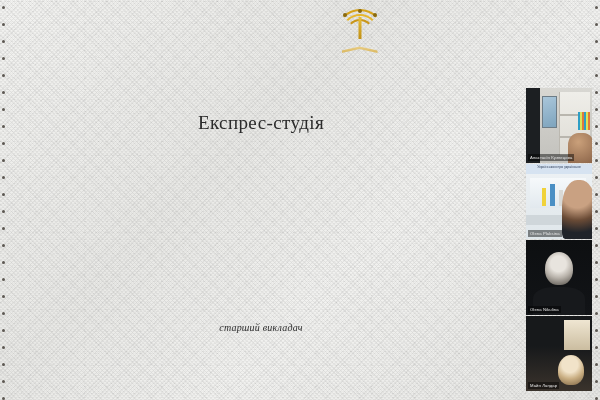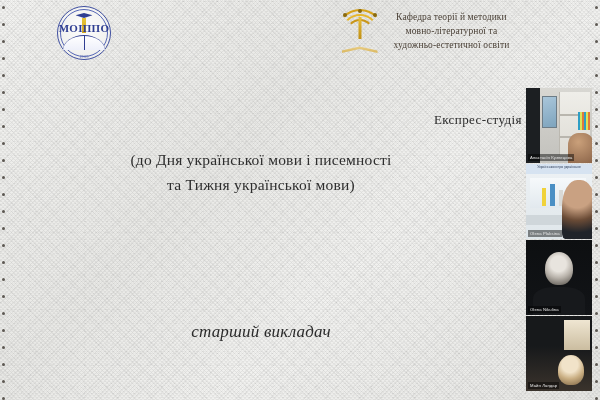--- a/index.html
+++ b/index.html
@@ -72,35 +72,35 @@
   .gold .stem{position:absolute;left:50%;top:10px;transform:translateX(-50%);
     width:3px;height:22px;background:linear-gradient(#e8c03a,#c08f14);}
   .gold .dot{position:absolute;width:4px;height:4px;border-radius:50%;background:#8a6a10;top:6px;}
   .gold .d1{left:9px;} .gold .d2{left:24px;top:2px;} .gold .d3{left:39px;}
   .gold .bk{position:absolute;left:8px;right:8px;bottom:6px;height:10px;
     background:linear-gradient(#f3dca0,#d9b65c);
     clip-path:polygon(0 100%,50% 60%,100% 100%,100% 75%,50% 35%,0 75%);}
 
   
   .centerwrap{position:absolute;left:0;right:78px;top:112px;text-align:center;}
-  .line1{font-family:"Liberation Serif",serif;font-size:13px;color:#2b2b2b;
-    letter-spacing:.4px;margin-bottom:20px;text-align:right;}
+  .line1{font-family:"Liberation Serif",serif;font-size:19px;color:#2b2b2b;
+    letter-spacing:.4px;margin-bottom:6px;}
   .line2{font-family:"Liberation Serif",serif;font-size:25px;letter-spacing:.2px;
     margin-bottom:12px;white-space:nowrap;}
   .line2 .blue{color:#3f5fc0;}
   .line2 .gold-t{color:#f0b81e;}
   .line2 .q{color:#3f5fc0;}
   .sub{font-family:"Liberation Serif",serif;font-size:15.5px;color:#2e2e2e;
     line-height:1.6;letter-spacing:.2px;}
 
   .author{position:absolute;left:0;right:78px;top:318px;text-align:center;}
   .aname{font-family:"Liberation Serif",serif;font-style:italic;font-weight:700;
     font-size:14px;color:#1f1f1f;letter-spacing:.2px;}
   .arole{font-family:"Liberation Serif",serif;font-style:italic;
-    font-size:17px;color:#2b2b2b;margin-top:4px;letter-spacing:.2px;}
+    font-size:10px;color:#2b2b2b;margin-top:4px;letter-spacing:.2px;}
 
   
   .strip{position:absolute;right:8px;top:88px;width:66px;}
   .tile{position:relative;width:66px;height:75px;overflow:hidden;background:#15181a;
         margin-bottom:1px;}
   .tile .scene{position:absolute;inset:0;}
   .tile .nm{position:absolute;left:2px;bottom:2px;max-width:62px;
     font-family:"Liberation Sans",sans-serif;font-size:4.2px;color:#e8e8e8;
     background:rgba(0,0,0,.45);padding:1px 2px;white-space:nowrap;overflow:hidden;
     text-overflow:ellipsis;letter-spacing:.1px;}
@@ -209,56 +209,38 @@
       <i style="top: 329px;"></i>
       <i style="top: 346px;"></i>
       <i style="top: 363px;"></i>
       <i style="top: 380px;"></i>
       <i style="top: 397px;"></i>
     </div>
 
   <div class="header">
 
     <div class="hblock left">
-      <div class="emblem">
-        <div class="ring"></div>
-          <div class="ring2"></div>
-        <div class="cap"></div>
-          <div class="pillar"></div>
-        <div class="word">МОІППО</div>
-        <div class="book"></div>
-        <div class="yr">1939</div>
-      </div>
     </div>
 
     <div class="hblock right">
       <div class="gold">
         <div class="arc a1"></div>
           <div class="arc a2"></div>
           <div class="arc a3"></div>
         <div class="stem"></div>
         <div class="dot d1"></div>
           <div class="dot d2"></div>
           <div class="dot d3"></div>
         <div class="bk"></div>
       </div>
-      <div class="htext right">
-        <div>Кафедра теорії й методики</div>
-        <div>мовно-літературної та</div>
-        <div>художньо-естетичної освіти</div>
-      </div>
     </div>
   </div>
 
   <div class="centerwrap">
     <div class="line1">Експрес-студія</div>
-    <div class="sub">
-      <div>(до Дня української мови і писемності</div>
-      <div>та Тижня української мови)</div>
-    </div>
   </div>
 
   <div class="author">
     <div class="arole">старший викладач</div>
   </div>
 
   <div class="strip">
 
     <div class="tile t1">
       <div class="scene">

